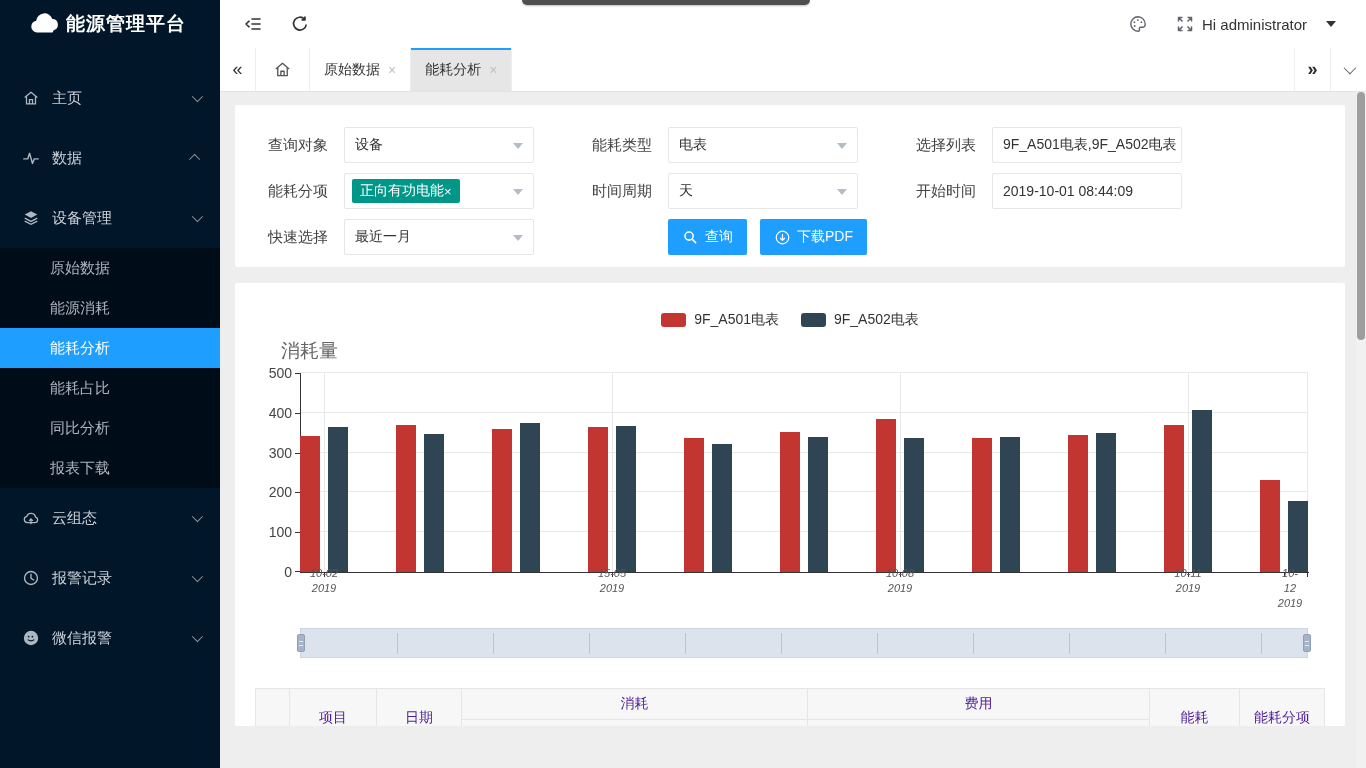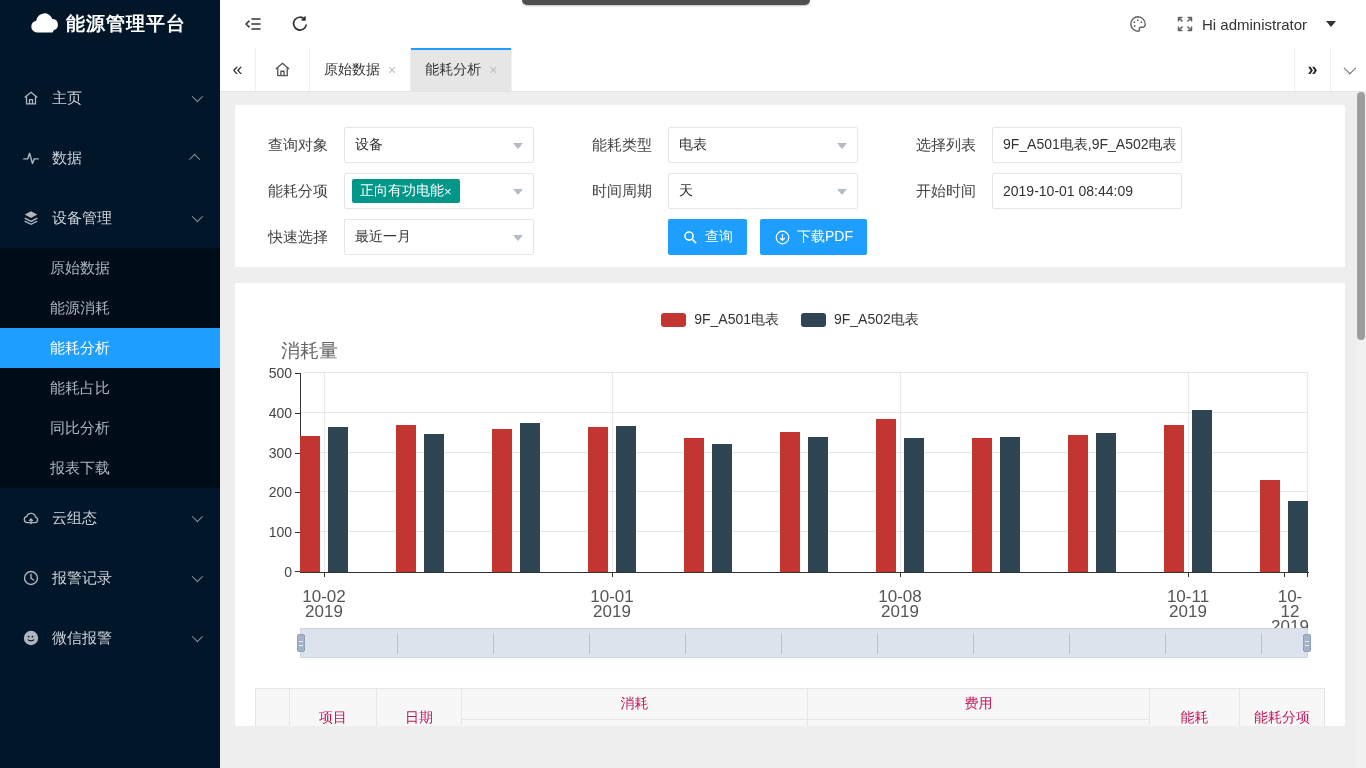--- a/index.html
+++ b/index.html
@@ -89,34 +89,34 @@
   .chart-title { position:absolute; left:46px; top:55px; color:#666; font-size:19px; }
   .plot { position:absolute; left:65px; top:90px; width:1008px; height:199px; }
   .axis-y { position:absolute; left:0; top:0; width:1px; height:100%; background:#333; }
   .axis-x { position:absolute; left:0; bottom:-1px; width:1009px; height:1px; background:#333; }
   .hgrid { position:absolute; left:1px; width:1007px; height:1px; background:#e8e8e8; }
   .vgrid { position:absolute; top:0; width:1px; height:100%; background:#e8e8e8; }
   .ylab { position:absolute; left:-46px; width:38px; text-align:right; font-size:14px; color:#444; }
   .ytick { position:absolute; left:-5px; width:5px; height:1px; background:#333; }
   .xtick { position:absolute; top:100%; width:1px; height:5px; background:#333; }
   .bar { position:absolute; bottom:0; width:20px; }
-  .xlab { position:absolute; top:216px; transform:translateX(-50%); text-align:center; font-size:17px;
-    color:#555; line-height:15px; }
+  .xlab { position:absolute; top:193px; transform:translateX(-50%); text-align:center; font-size:11px;
+    color:#555; line-height:15px;font-style:italic; }
   .dz { position:absolute; left:65px; top:345px; width:1008px; height:30px; background:#dde3ed;
     border:1px solid #ccd5e1; }
   .dz-tick { position:absolute; top:4px; width:1px; height:21px; background:#b8c4d4; }
   .dz-handle { position:absolute; top:5px; width:8px; height:18px; background:#a4b3c7; border:1px solid #8fa0b8;
     border-radius:2px; cursor:ew-resize; }
   .dz-handle::before, .dz-handle::after { content:""; position:absolute; left:1px; right:1px; height:1px; background:#e8edf4; }
   .dz-handle::before { top:6px; } .dz-handle::after { top:10px; }
   .dz-handle.left { left:-4px; } .dz-handle.right { right:-4px; }
 
   
   .tbl { position:absolute; left:20px; top:405px; width:1070px; display:flex; }
-  .th { background:#f7f7f7; border:1px solid #e6e6e6; border-left:none; height:60px; color:#be185d;
+  .th { background:#f7f7f7; border:1px solid #e6e6e6; border-left:none; height:60px; color:#4c1d95;
     font-size:14px; display:flex; align-items:center; justify-content:center; }
   .th:first-child { border-left:1px solid #e6e6e6; }
   .th-group { flex-direction:column; padding:0; align-items:stretch; }
   .th-group .g-top { height:30px; display:flex; align-items:center; justify-content:center; }
   .th-group .g-bottom { flex:1; border-top:1px solid #e6e6e6; }
 
   
   .scrollbar { position:absolute; right:0; top:0; width:10px; height:676px; background:#f1f1f1; }
   .scroll-thumb { position:absolute; left:1px; top:0; width:8px; height:248px; background:#9e9e9e; border-radius:4px; }
 </style>
@@ -408,21 +408,21 @@
           <div class="bar" style="left: 796px; height: 138.902px; background: rgb(47, 69, 84);"></div>
           <div class="bar" style="left: 892px; height: 161.588px; background: rgb(47, 69, 84);"></div>
           <div class="bar" style="left: 988px; height: 70.844px; background: rgb(47, 69, 84);"></div>
           <div class="xtick" style="left: 24px;"></div>
           <div class="xlab" style="left: 24px;">
             <div>10-02</div>
             <div>2019</div>
           </div>
           <div class="xtick" style="left: 312px;"></div>
           <div class="xlab" style="left: 312px;">
-            <div>10-01</div>
+            <div>15-05</div>
             <div>2019</div>
           </div>
           <div class="xtick" style="left: 600px;"></div>
           <div class="xlab" style="left: 600px;">
             <div>10-08</div>
             <div>2019</div>
           </div>
           <div class="xtick" style="left: 888px;"></div>
           <div class="xlab" style="left: 888px;">
             <div>10-11</div>

